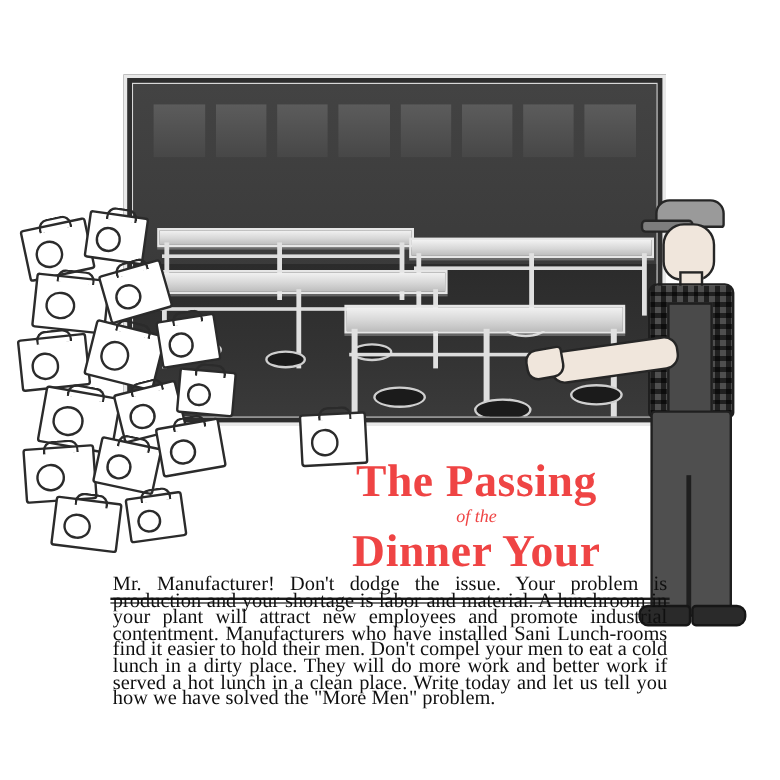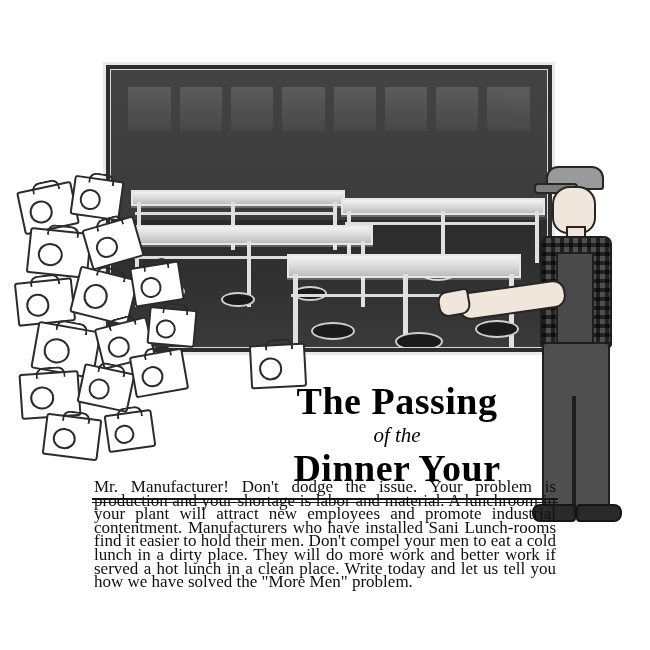--- a/index.html
+++ b/index.html
@@ -175,33 +175,33 @@
   .m-shoeL { position:absolute; left:20px; top:338px; width:40px; height:14px; background:#2a2a2a; border:2px solid #161616; border-radius:8px 4px 4px 8px;}
   .m-shoeR { position:absolute; left:64px; top:338px; width:42px; height:14px; background:#2a2a2a; border:2px solid #161616; border-radius:4px 8px 8px 4px;}
 
   
   .headline {
     position: absolute;
     left: 256px;
     top: 382px;
     width: 282px;
     text-align: center;
-    color: #000000;
+    color: #ef4444;
   }
   .hl-1 {
     font-family: "Liberation Serif", serif;
     font-weight: bold;
     font-size: 38px;
     letter-spacing: .5px;
     line-height: 1.02;
   }
   .hl-2 {
     font-family: "Liberation Serif", serif;
     font-style: italic;
-    font-size: 21px;
+    font-size: 15px;
     line-height: 1.35;
   }
   .hl-3 {
     font-family: "Liberation Serif", serif;
     font-weight: bold;
     font-size: 38px;
     letter-spacing: .5px;
     line-height: 1.05;
   }
   

